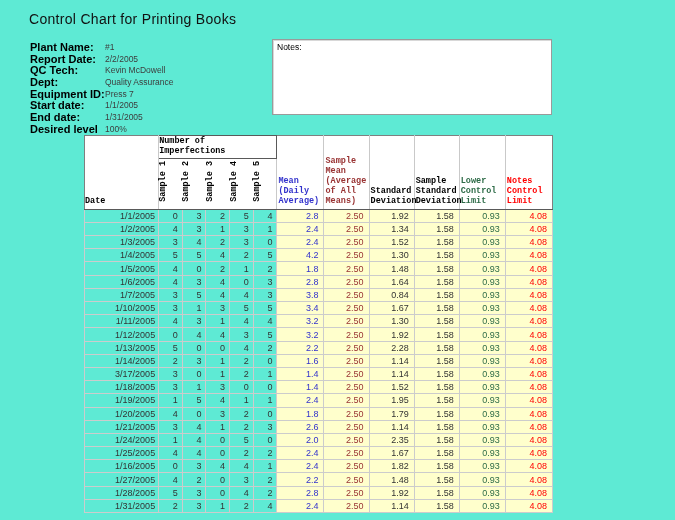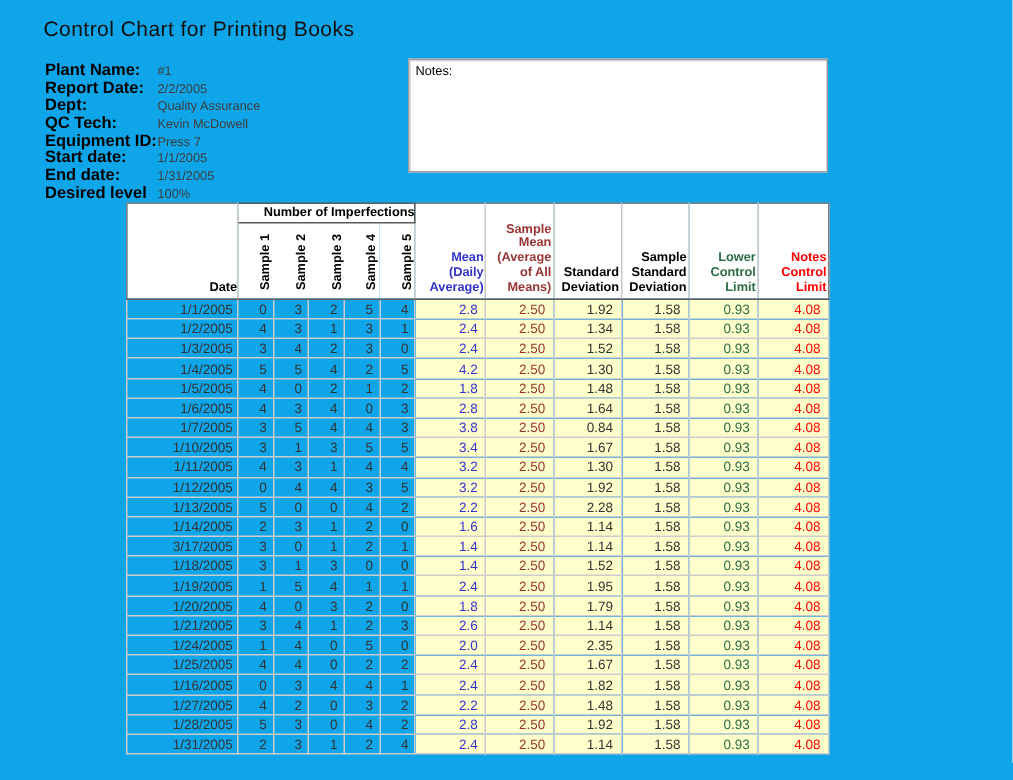--- a/index.html
+++ b/index.html
@@ -1,18 +1,18 @@
 <!DOCTYPE html>
 <html style="--mean-blue: #3333cc; --sample-mean-red: #993333; --limit-green: #2d6b47; --limit-red: #ff0000; --cell-fill: #ffffcc;"><head>
 <meta charset="utf-8">
 <style>
   * { margin:0; padding:0; box-sizing:border-box; }
   html,body { width:675px; height:520px; background:#ffffff; overflow:hidden;
               font-family:"Liberation Sans", sans-serif; }
-  .page { position:relative; width:675px; height:520px; background:#0ea5e9; }
+  .page { position:relative; width:675px; height:520px; background:#5eead4; }
 
   .title { position:absolute; left:29px; top:11px; font-size:14px; color:#111;
            letter-spacing:.3px; }
 
   
   .info-block { position:absolute; left:30px; top:41px; width:230px; }
   .info-row { display:flex; height:11.7px; align-items:center; }
   .info-row .lbl { width:75px; font-size:11px; font-weight:bold; color:#000; white-space:nowrap; }
   .info-row .val { font-size:8.5px; color:#3d3d3d; white-space:nowrap; }
 
@@ -25,22 +25,22 @@
   
   table.cc { position:absolute; left:84px; top:135px; width:469px;
              border-collapse:collapse; table-layout:fixed;
              border:1px solid #7f7f7f; font-size:9px; }
   col.c-date { width:74px; }
   col.c-smp  { width:23.6px; }
   col.c-mean { width:47px; } col.c-smean { width:45px; }
   col.c-sd   { width:45px; } col.c-ssd   { width:45px; }
   col.c-lcl  { width:46px; } col.c-ucl   { width:47px; }
 
-  thead th { font-weight:bold; color:#000; vertical-align:bottom; text-align:right;
-             line-height:1.16; font-size:8.5px; background:#fff; }
+  thead th { font-weight:bold; color:#000; vertical-align:bottom; text-align:left;
+             line-height:1.16; font-size:8.5px; background:#fff;font-family:Liberation Mono, monospace; }
   th.noi { height:12px; border:1px solid #595959; vertical-align:middle; padding:1px 0; }
   tr.h2 th { height:51px; border-bottom:1px solid #595959; padding-bottom:3px; }
   th.rspan { border-bottom:1px solid #595959; border-left:1px solid #c9c9c9; padding:0 1px 2px 1px; }
   th.date-h { border-bottom:1px solid #595959; border-right:1px solid #c9c9c9; padding-bottom:2px; }
   th.rot span { display:inline-block; writing-mode:vertical-rl; transform:rotate(180deg);
                 font-size:8.5px; font-weight:bold; white-space:nowrap; }
   th.c-mean-h  { color:var(--mean-blue); }
   th.c-smean-h { color:var(--sample-mean-red); }
   th.c-lcl-h   { color:var(--limit-green); }
   th.c-ucl-h   { color:var(--limit-red); }
@@ -66,26 +66,26 @@
   <div class="info-block">
       <div class="info-row">
         <span class="lbl">Plant Name:</span>
         <span class="val">#1</span>
       </div>
       <div class="info-row">
         <span class="lbl">Report Date:</span>
         <span class="val">2/2/2005</span>
       </div>
       <div class="info-row">
+        <span class="lbl">QC Tech:</span>
+        <span class="val">Kevin McDowell</span>
+      </div>
+      <div class="info-row">
         <span class="lbl">Dept:</span>
         <span class="val">Quality Assurance</span>
-      </div>
-      <div class="info-row">
-        <span class="lbl">QC Tech:</span>
-        <span class="val">Kevin McDowell</span>
       </div>
       <div class="info-row">
         <span class="lbl">Equipment ID:</span>
         <span class="val">Press 7</span>
       </div>
       <div class="info-row">
         <span class="lbl">Start date:</span>
         <span class="val">1/1/2005</span>
       </div>
       <div class="info-row">

